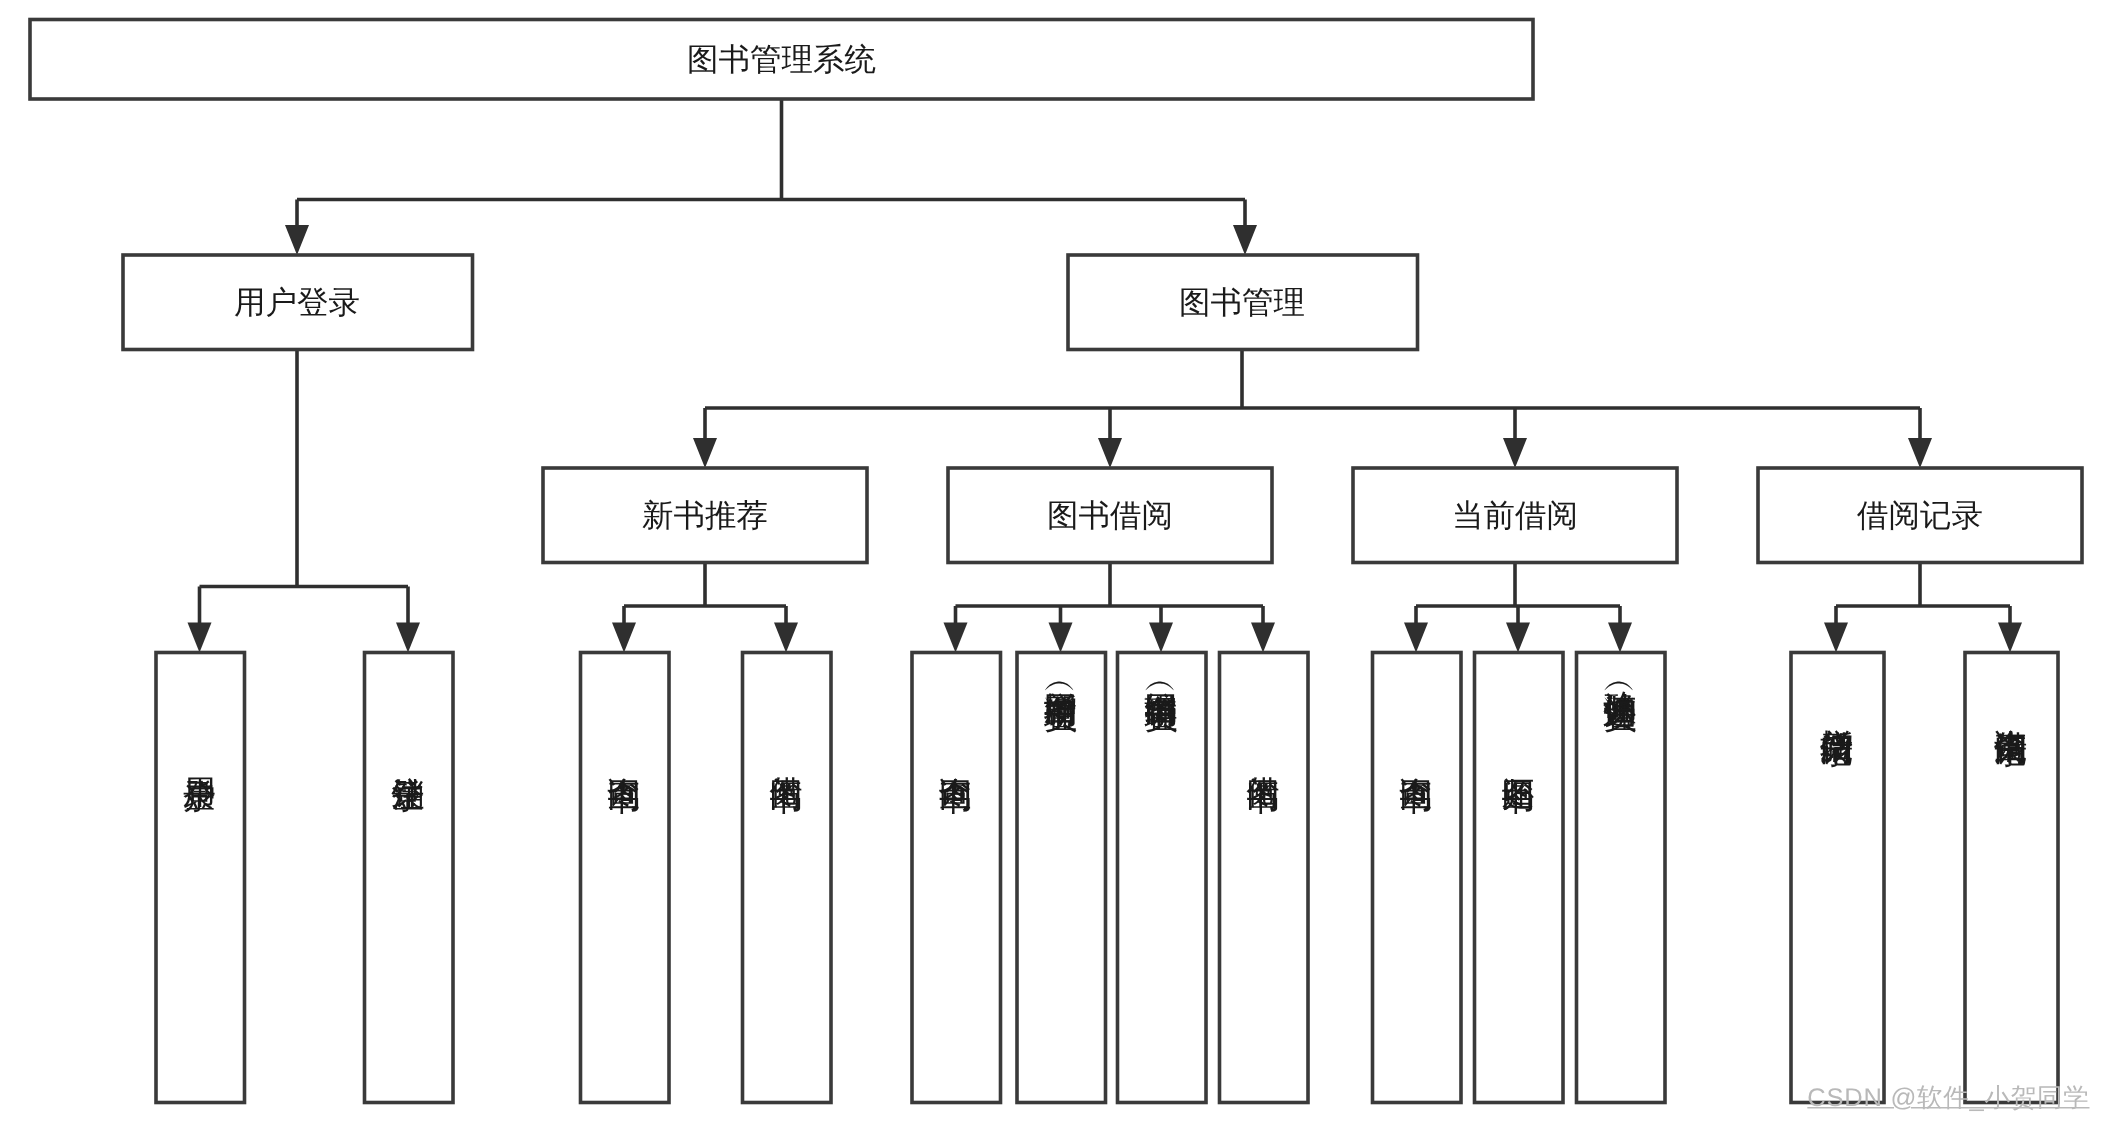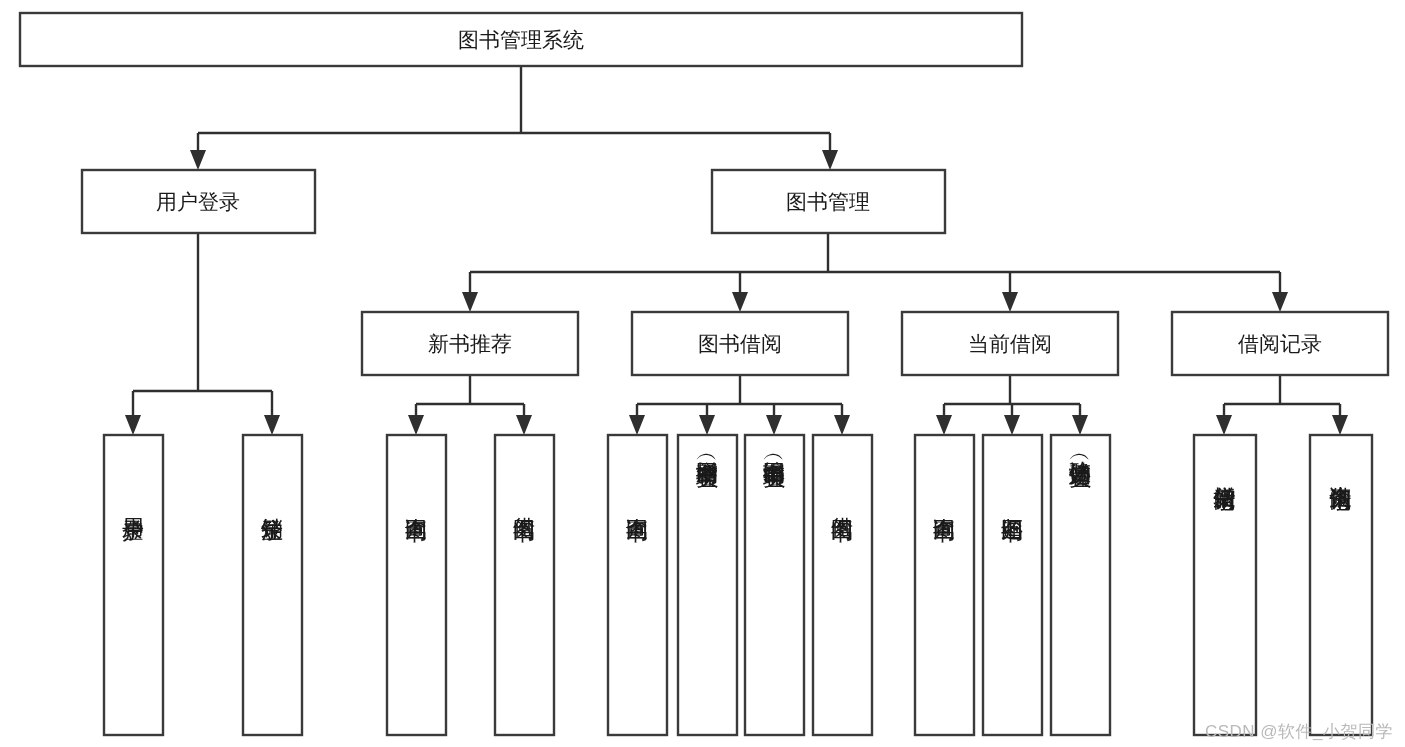--- a/index.html
+++ b/index.html
@@ -68,20 +68,21 @@
   }
   .watermark {
     position: absolute;
     right: 12px;
     bottom: 4px;
     font-family: "Liberation Sans", "DejaVu Sans", sans-serif;
     font-size: 17px;
     color: #b9b9b9;
     letter-spacing: 0.5px;
     user-select: none;
+    text-decoration: underline;
   }
 </style>
 </head>
 <body>
 
 <div id="diagram-root">
 
   <svg class="diagram-canvas" viewBox="0 0 1405 747">
 
     <g>

